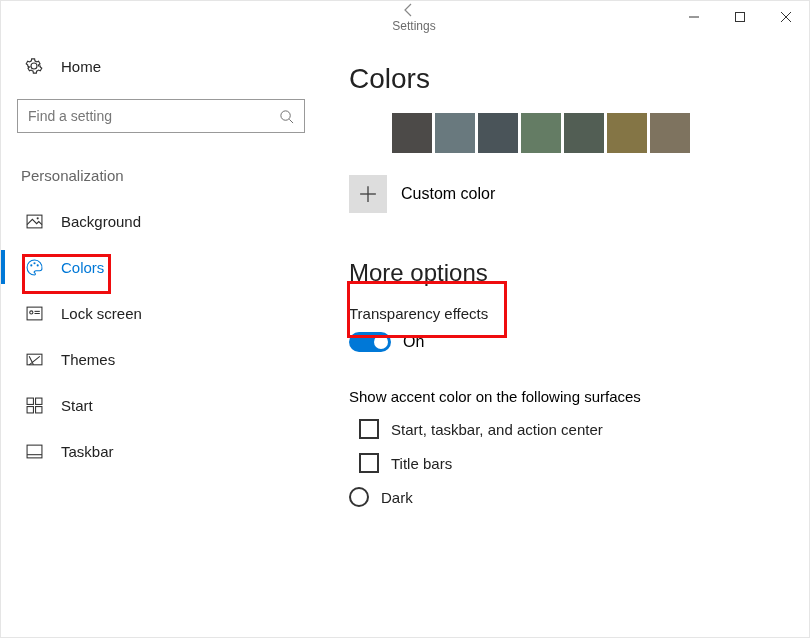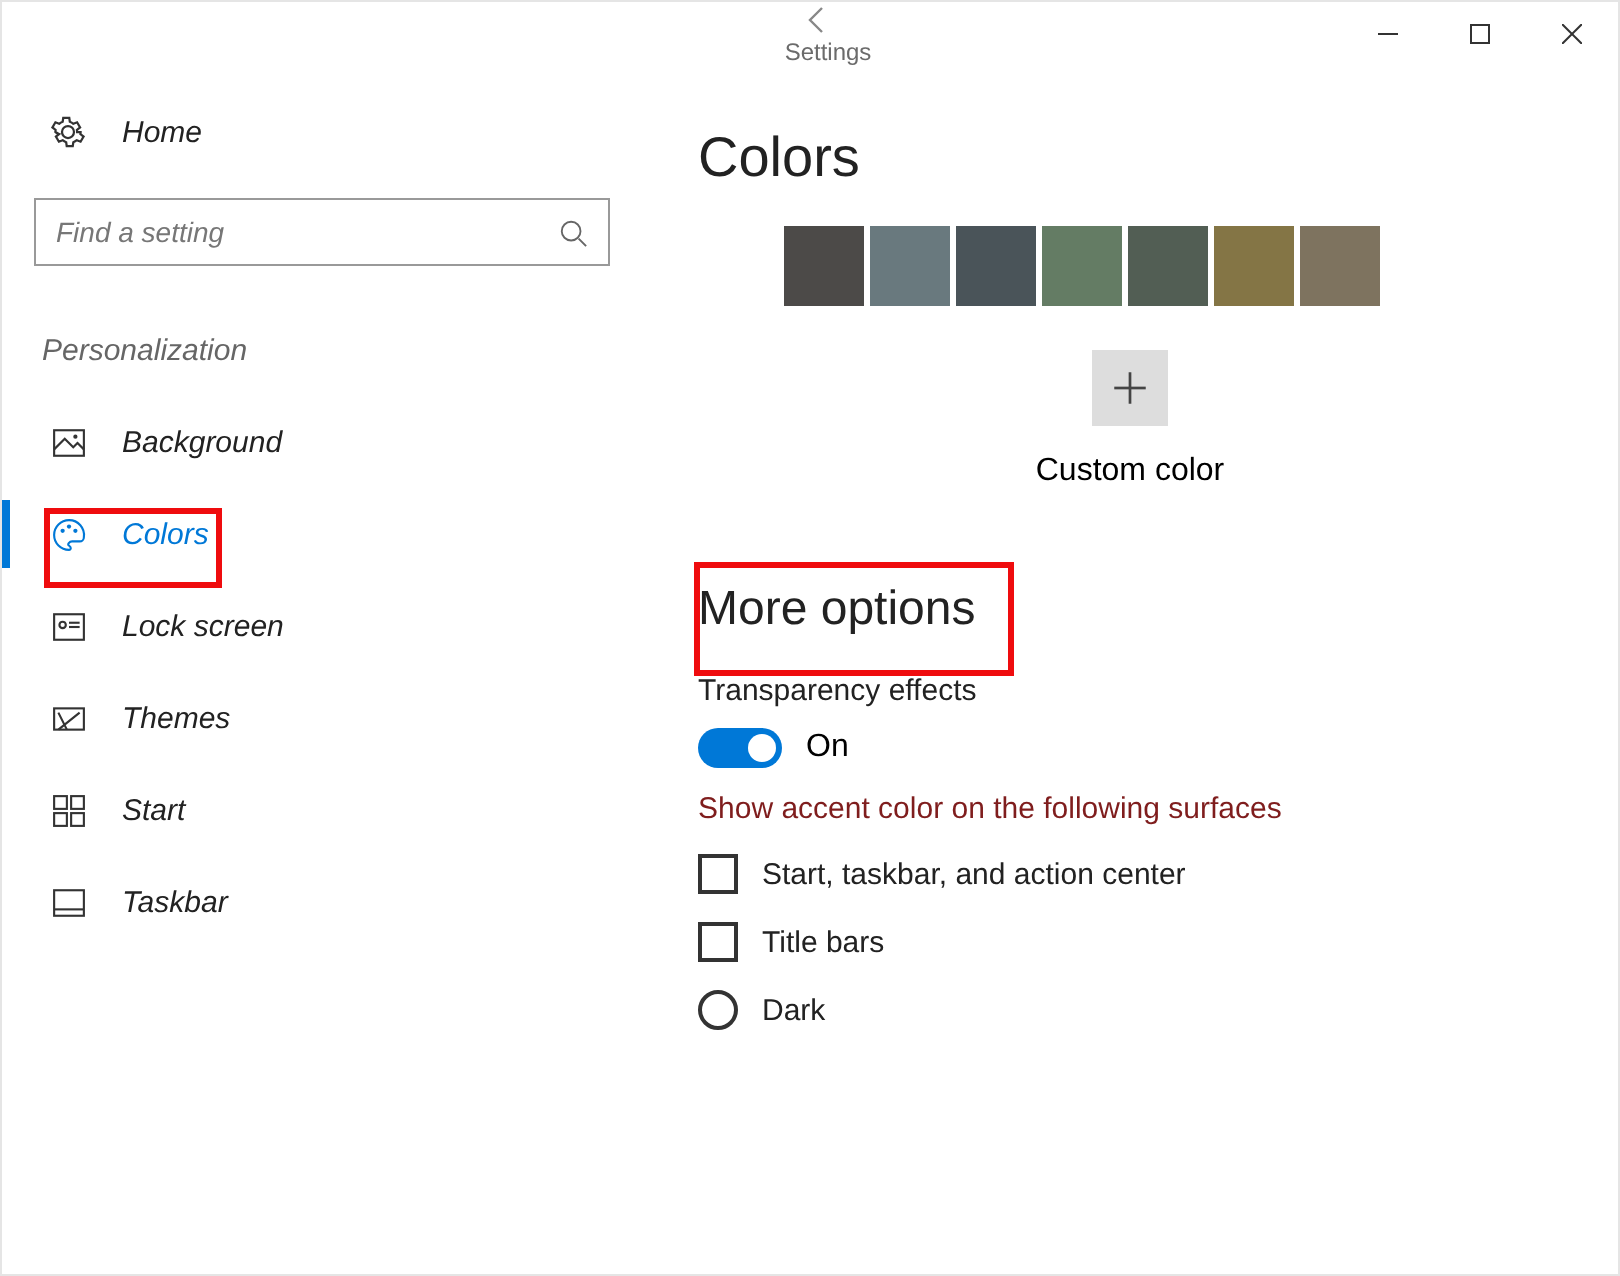--- a/index.html
+++ b/index.html
@@ -51,21 +51,20 @@
       font-size: 10px;
     }
     
     .layout {
       display: flex;
       height: calc(100% - 32px);
     }
     .sidebar {
       width: 320px;
       padding: 18px 16px 0 16px;
-      font-style: italic;
     }
     .home-row {
       display: flex;
       align-items: center;
       gap: 18px;
       padding: 6px 8px;
       font-size: 15px;
       color: #222;
     }
     .search {
@@ -131,21 +130,20 @@
     .swatches {
       display: flex;
       gap: 3px;
       margin-bottom: 22px;
     }
     .swatch { width: 40px; height: 40px; }
     .custom-row {
       display: flex;
       align-items: center;
       gap: 14px;
-      flex-direction: column;
     }
     .plus-btn {
       width: 38px;
       height: 38px;
       background: #ddd;
       display: flex;
       align-items: center;
       justify-content: center;
       color: #444;
       font-size: 20px;
@@ -179,30 +177,31 @@
       position: absolute;
       right: 3px;
       top: 3px;
       width: 14px;
       height: 14px;
       background: #fff;
       border-radius: 50%;
     }
     .section-label {
       font-size: 15px;
-      color: #7f1d1d;
-      margin-top: 12px;
+      color: #000000;
+      margin-top: 36px;
     }
     .check-row {
       display: flex;
       align-items: center;
       gap: 12px;
       margin-top: 14px;
       font-size: 15px;
       color: #222;
+      margin-left: 10px;
     }
     .check {
       width: 20px;
       height: 20px;
       border: 2px solid #333;
     }
     .radio-row {
       display: flex;
       align-items: center;
       gap: 12px;

